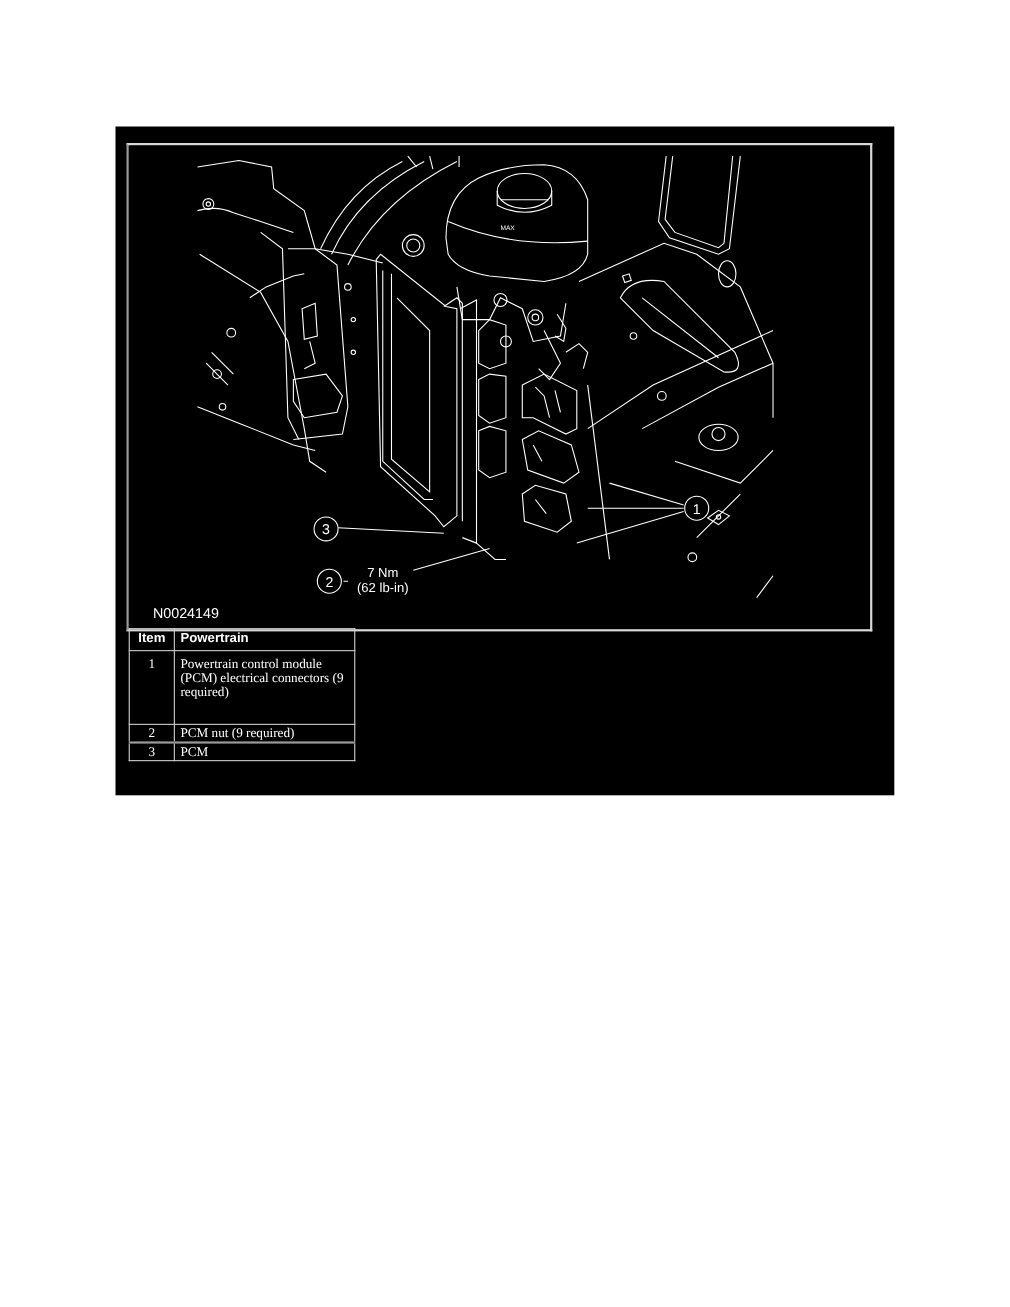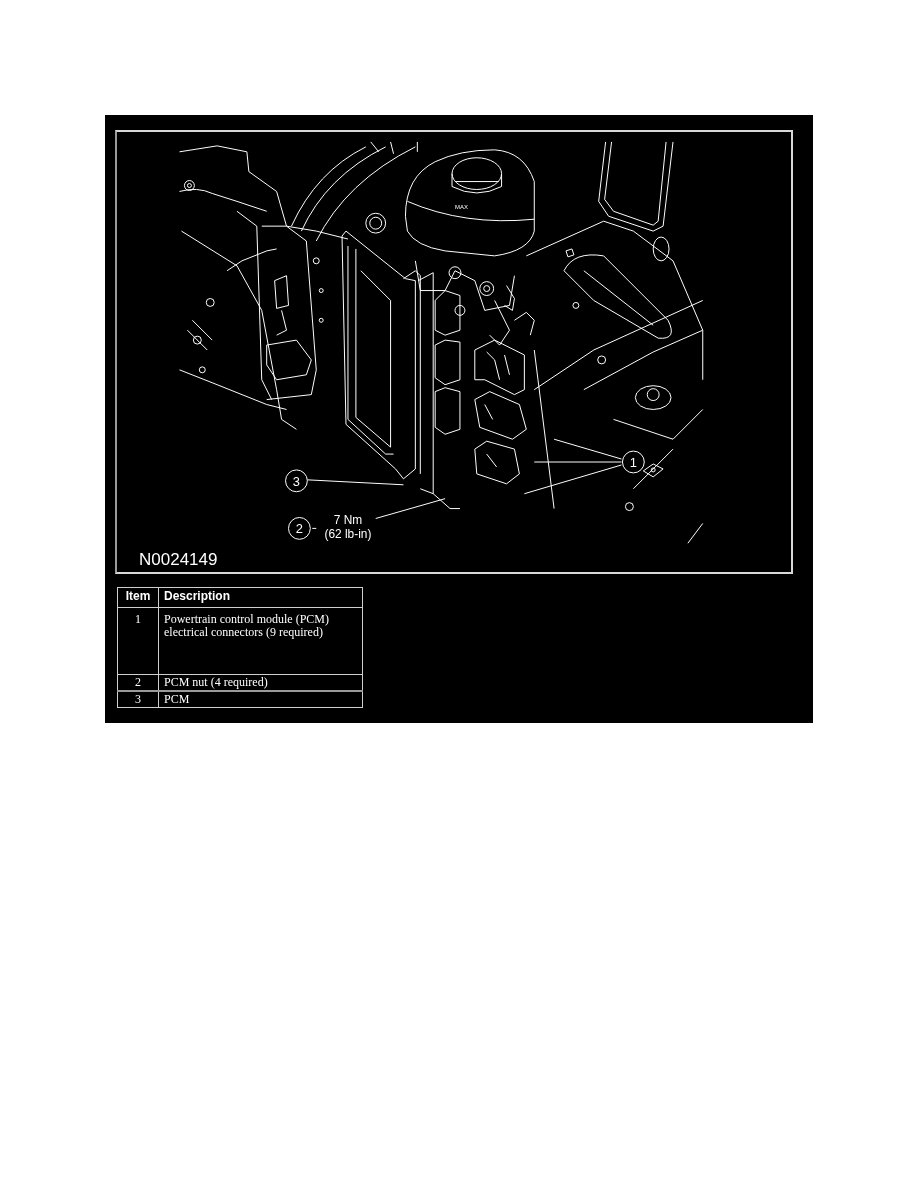--- a/index.html
+++ b/index.html
@@ -1,22 +1,22 @@
 <!DOCTYPE html>
 <html><head>
 <meta charset="utf-8">
 <style>
   html, body { margin:0; padding:0; background:#ffffff; }
   body { width:918px; height:1188px; position:relative; overflow:hidden; font-family:"Liberation Sans", sans-serif; }
   .figure-block { position:absolute; left:105px; top:115px; width:708px; height:608px; background:#000000; }
   .illustration-frame { position:absolute; left:10px; top:15px; width:678px; height:444px; border:2px solid #d8d8d8; border-left-color:#9a9a9a; box-sizing:border-box; background:#000; }
   .illustration-svg { position:absolute; left:0; top:0; width:100%; height:100%; }
-  .fig-id { position:absolute; left:22px; top:418px; color:#ffffff; font-size:17px; font-family:"Liberation Sans", sans-serif; }
+  .fig-id { position:absolute; left:22px; top:418px; color:#ffffff; font-size:13px; font-family:"Liberation Sans", sans-serif; }
   .callout-text { fill:#ffffff; font-family:"Liberation Sans", sans-serif; }
-  .legend-table { position:absolute; left:12px; top:472px; width:246px; border-collapse:collapse; color:#ffffff; font-size:12px; }
+  .legend-table { position:absolute; left:12px; top:456px; width:206px; border-collapse:collapse; color:#ffffff; font-size:12px; }
   .legend-table th, .legend-table td { border:1px solid #cfcfcf; padding:1px 5px; vertical-align:top; }
   .legend-table th { font-family:"Liberation Sans", sans-serif; font-weight:bold; font-size:12px; text-align:left; height:17px; }
   .legend-table th.col-item { text-align:center; width:30px; }
   .legend-table td { font-family:"Liberation Serif", serif; font-size:12px; line-height:13px; }
   .legend-table td.col-item { text-align:center; }
   .legend-table tr.row-tall td { height:60px; padding-top:5px; }
   .legend-table tr.row-2 td { border-bottom:2px solid #9a9a9a; }
 </style>
 </head>
 <body>
@@ -139,31 +139,31 @@
       <text class="callout-text" x="232" y="410" font-size="12" text-anchor="middle" stroke="none">(62 lb-in)</text>
       <text class="callout-text" x="340" y="78" font-size="6" stroke="none">MAX</text>
     </svg>
     <div class="fig-id">N0024149</div>
   </div>
 
   <table class="legend-table">
     <thead>
       <tr>
         <th class="col-item">Item</th>
-        <th>Description</th>
+        <th>Powertrain</th>
       </tr>
     </thead>
     <tbody>
       <tr class="row-tall">
         <td class="col-item">1</td>
         <td>Powertrain control module (PCM) electrical connectors (9 required)</td>
       </tr>
       <tr class="row-2">
         <td class="col-item">2</td>
-        <td>PCM nut (4 required)</td>
+        <td>PCM nut (9 required)</td>
       </tr>
       <tr>
         <td class="col-item">3</td>
         <td>PCM</td>
       </tr>
     </tbody>
   </table>
 </div>
 
 </body></html>

